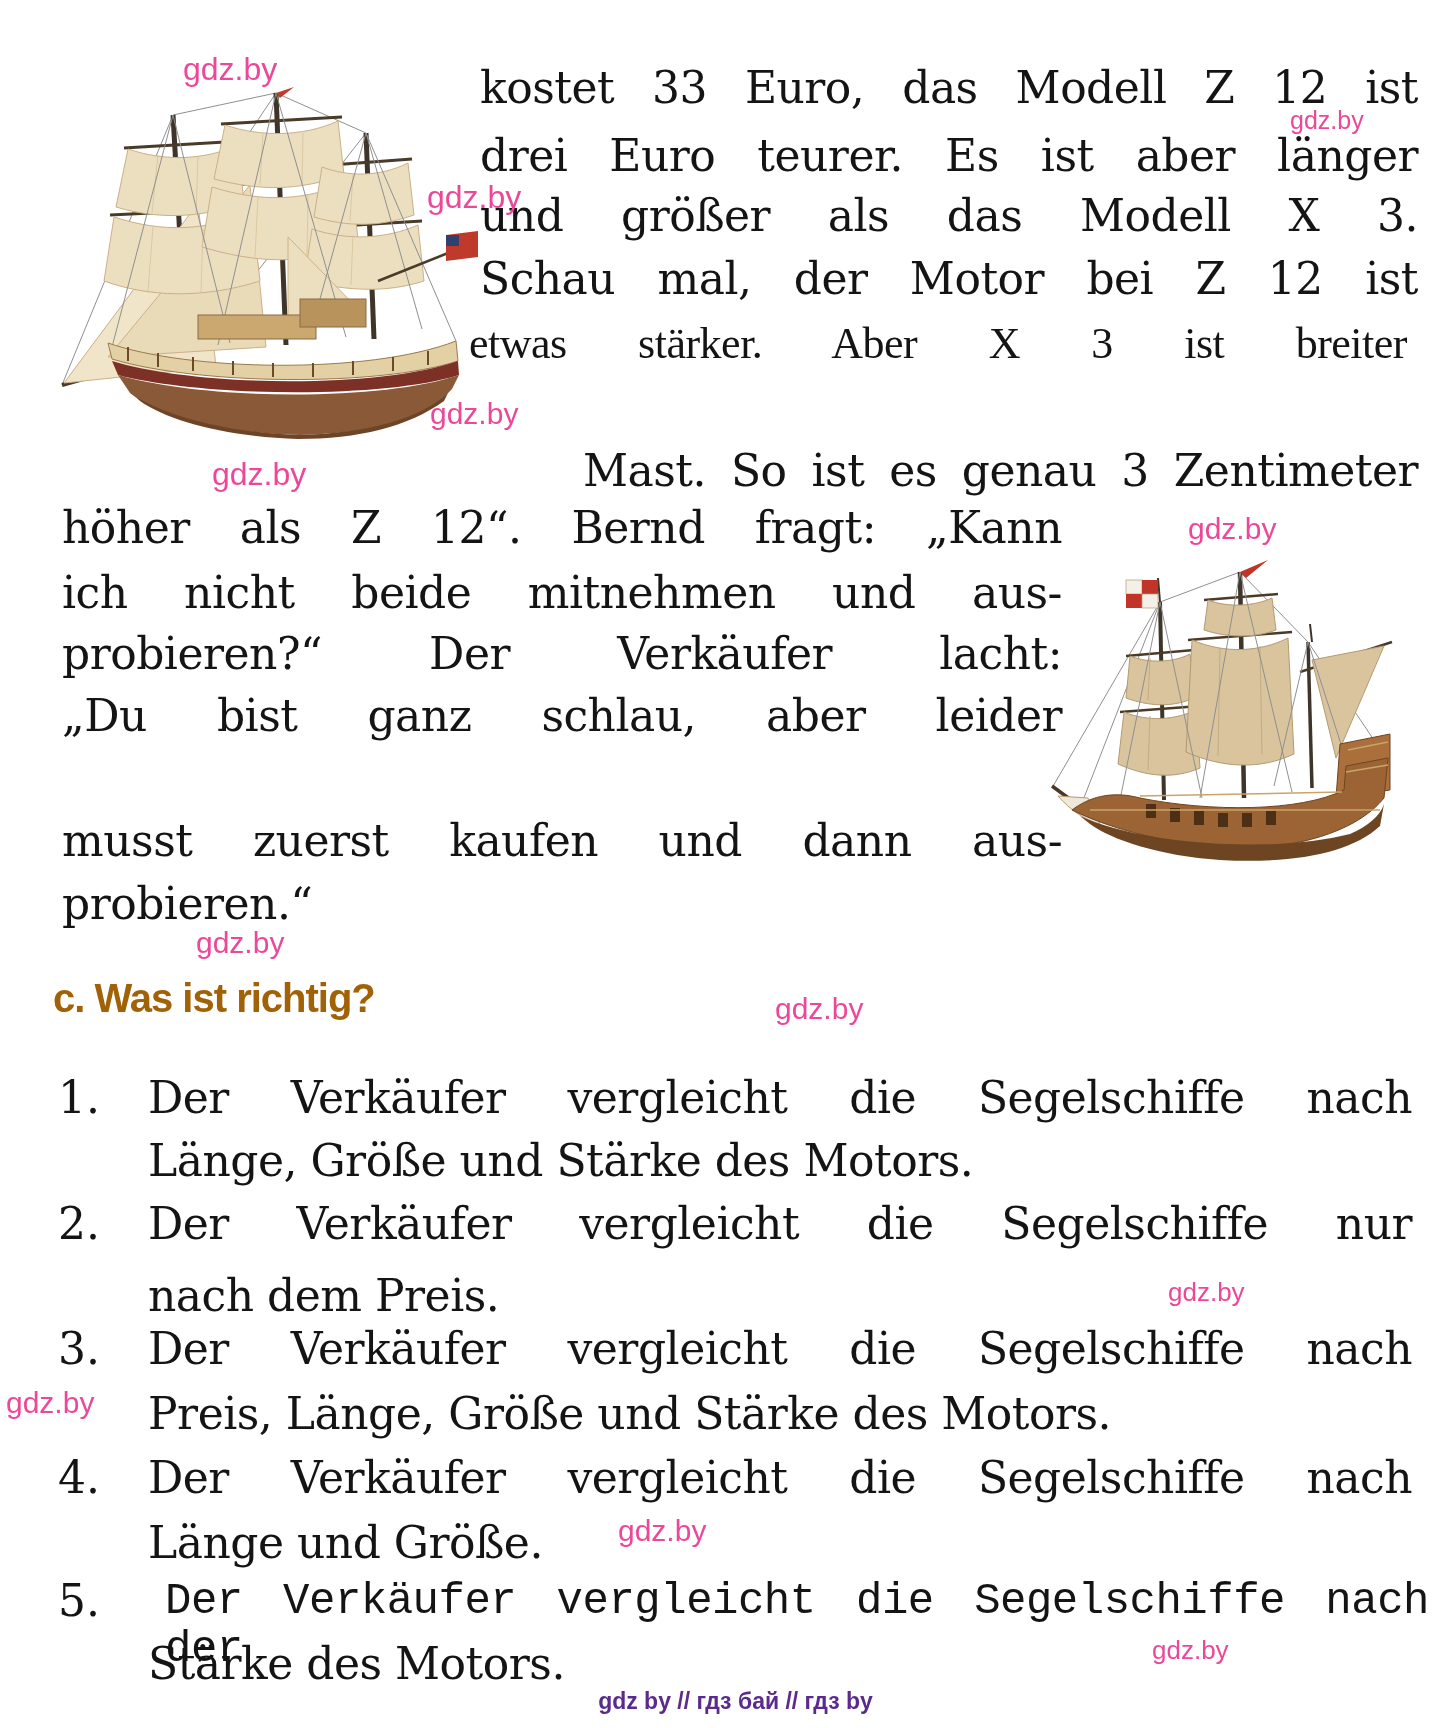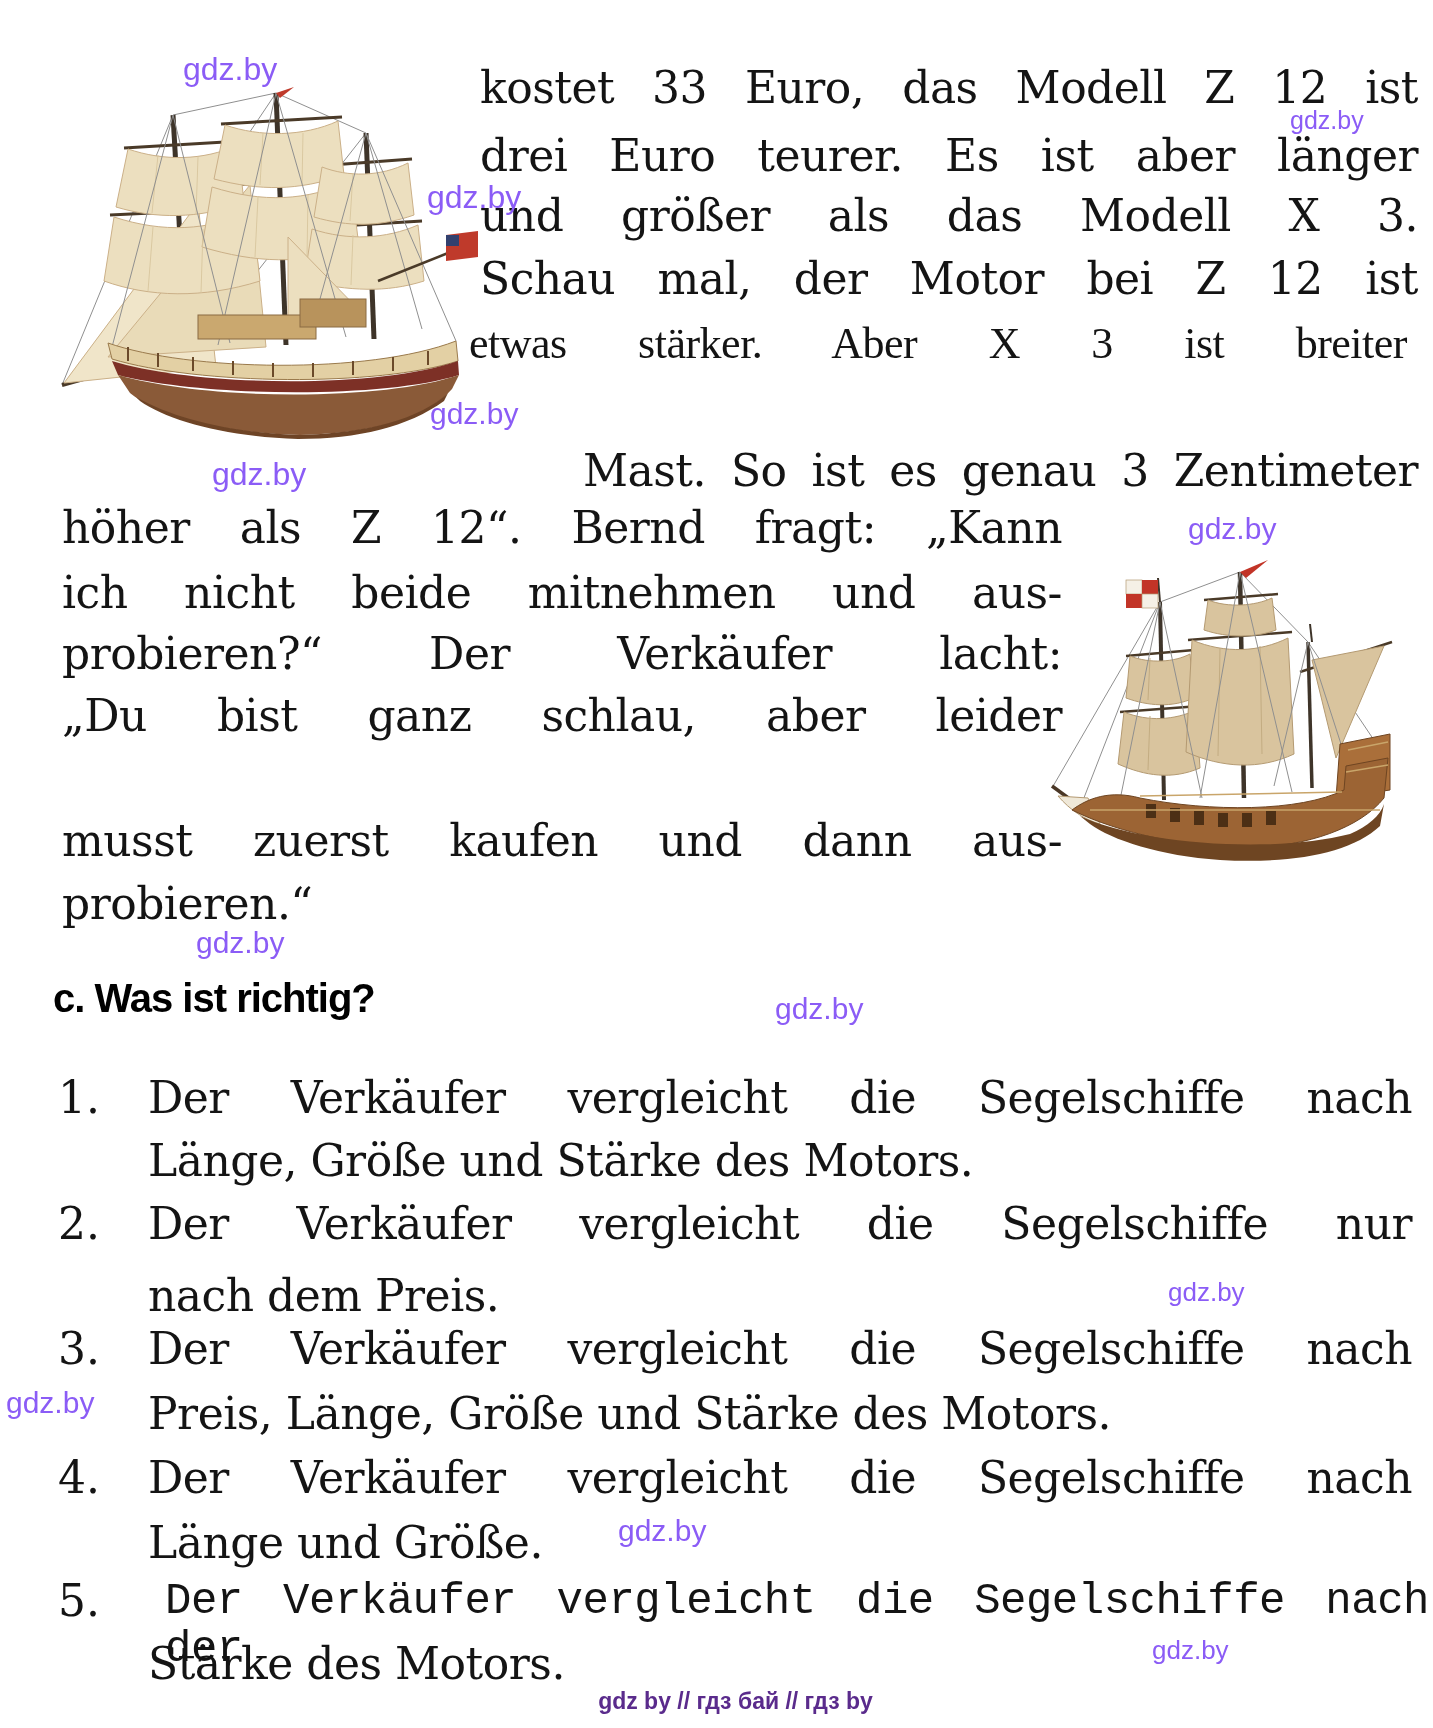--- a/index.html
+++ b/index.html
@@ -7,22 +7,22 @@
         font-family:"Liberation Sans",sans-serif;}
   .promo{position:absolute;left:0;top:2px;width:100%;text-align:center;
          font-size:28px;font-weight:bold;letter-spacing:0px;}
   .tline{position:absolute;font-family:"DejaVu Serif","Liberation Serif",serif;
          font-size:44px;line-height:48px;color:#141414;letter-spacing:-0.5px;
          text-align:justify;text-align-last:justify;}
   .tline.left{text-align:left;text-align-last:left;}
   .qnum{position:absolute;font-family:"DejaVu Serif","Liberation Serif",serif;
         font-size:44px;line-height:48px;color:#141414;}
   .heading{position:absolute;font-family:"Liberation Sans",sans-serif;font-weight:bold;
-           font-size:40px;line-height:44px;color:#000000;letter-spacing:-1px;}
-  .wm{position:absolute;font-family:"Liberation Sans",sans-serif;color:#8b5cf6;line-height:1.1;}
+           font-size:40px;line-height:44px;color:#a16207;letter-spacing:-1px;}
+  .wm{position:absolute;font-family:"Liberation Sans",sans-serif;color:#ec4899;line-height:1.1;}
   .footer{position:absolute;left:0;top:1688px;width:100%;text-align:center;
           font-size:23px;font-weight:bold;padding-left:38px;box-sizing:border-box;}
   .shipbox{position:absolute;}
   svg{display:block;}
 </style>
 </head>
 <body>
 
 <div class="page">
 

